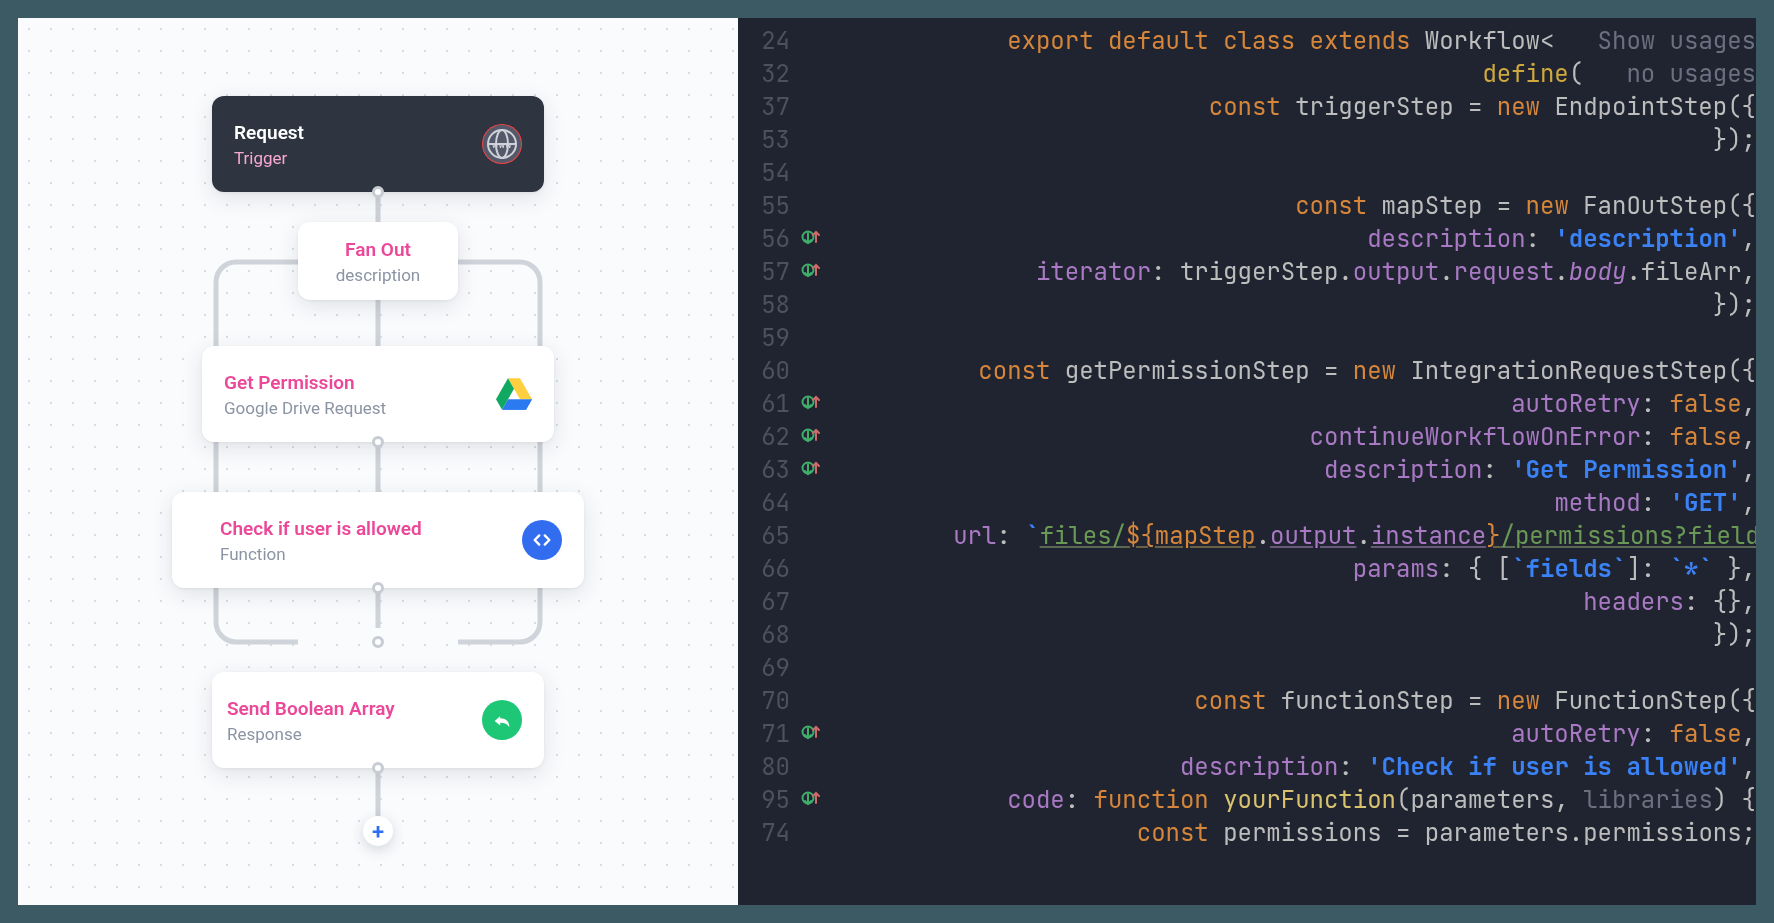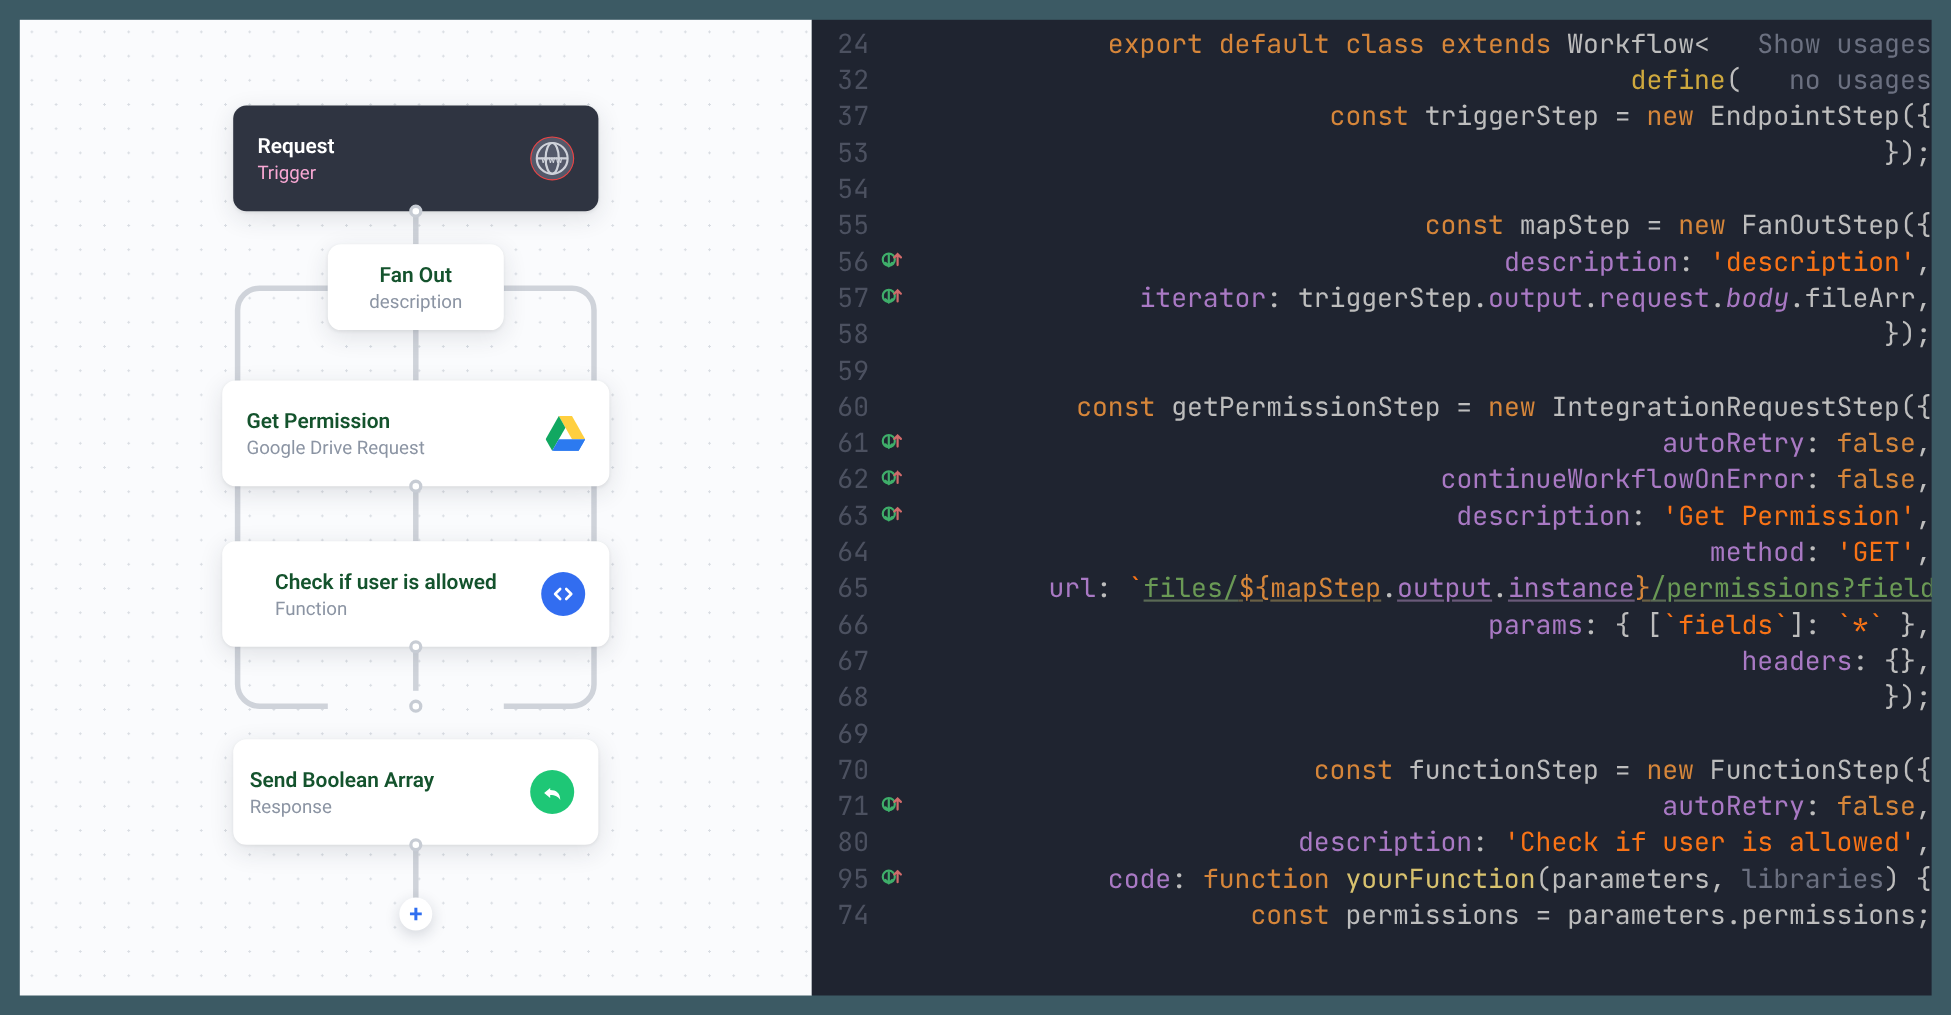--- a/index.html
+++ b/index.html
@@ -29,31 +29,31 @@
   .conn-dot { position:absolute; width:12px; height:12px; border-radius:50%; background:#fff; border:3px solid #c7ccd4; transform:translate(-50%,-50%); }
   
   .node {
     position: absolute;
     background:#fff;
     border-radius:12px;
     box-shadow:0 6px 22px rgba(30,40,60,.12), 0 1px 3px rgba(0,0,0,.06);
     padding:20px 22px;
     display:flex; align-items:center; justify-content:space-between;
   }
-  .node .txt .title { font-size:19px; font-weight:600; color:#14532d; line-height:1.35; }
+  .node .txt .title { font-size:19px; font-weight:600; color:#ec4899; line-height:1.35; }
   .node .txt .sub { font-size:17px; color:#8b94a3; margin-top:2px; }
   .node.dark { background:#2f3441; }
   .node.dark .title { color:#fff; }
   .node.dark .sub { color:#f9a8d4; }
   .node-trigger { left:50%; transform:translateX(-50%); top:0; width:332px; height:96px; }
   .node-fanout { left:50%; transform:translateX(-50%); top:126px; width:160px; height:78px; text-align:center; justify-content:center; padding:12px 18px; }
   .node-fanout .title { color:#3b82f6; font-weight:600; font-size:18px; }
   .node-fanout .sub { font-size:16px; color:#8b94a3; }
   .node-getperm { left:50%; transform:translateX(-50%); top:250px; width:352px; height:96px; }
-  .node-func    { left:50%; transform:translateX(-50%); top:396px; width:352px; height:96px;padding-left:48px; }
+  .node-func    { left:50%; transform:translateX(-50%); top:396px; width:412px; height:96px;padding-left:48px; }
   .node-resp    { left:50%; transform:translateX(-50%); top:576px; width:332px; height:96px;padding-left:15px; }
   .add-btn {
     position:absolute; left:50%; transform:translateX(-50%); top:720px;
     width:30px; height:30px; border-radius:50%; background:#fff;
     box-shadow:0 4px 14px rgba(30,40,60,.18);
     display:flex; align-items:center; justify-content:center;
     color:#2f6ef0; font-size:22px; font-weight:600; cursor:pointer;
   }
   
   .icon-circ { width:40px; height:40px; border-radius:50%; display:flex; align-items:center; justify-content:center; flex:0 0 auto; }
@@ -81,21 +81,21 @@
     font-size:14px; font-weight:700;
   }
   .mark svg{width:20px;height:20px;}
   .code { flex:1; padding-left:4px;text-align:right; }
   
   .kw   { color:#d6863a; }
   .def  { color:#cfa93e; }   
   .fn   { color:#d8c26e; }   
   .ty   { color:#bdbdbd; }   
   .prop { color:#a979c4; }   
-  .str  { color:#f97316; }
+  .str  { color:#3b82f6;font-weight:bold; }
   .bool { color:#d6863a; }
   .pun  { color:#bdbdbd; }
   .id   { color:#bdbdbd; }
   .dim  { color:#6b7080; }
   .hint { color:#6b7080; font-style:normal; }
   .url  { color:#6a9955; text-decoration:underline; text-decoration-color:#5a6a55; }
   .tvar { color:#d6863a; text-decoration:underline; text-decoration-color:#6a6045;}
   .tprop{ color:#a979c4; text-decoration:underline; text-decoration-color:#6a5a7a;}
   .it   { font-style:italic; }
 </style>

